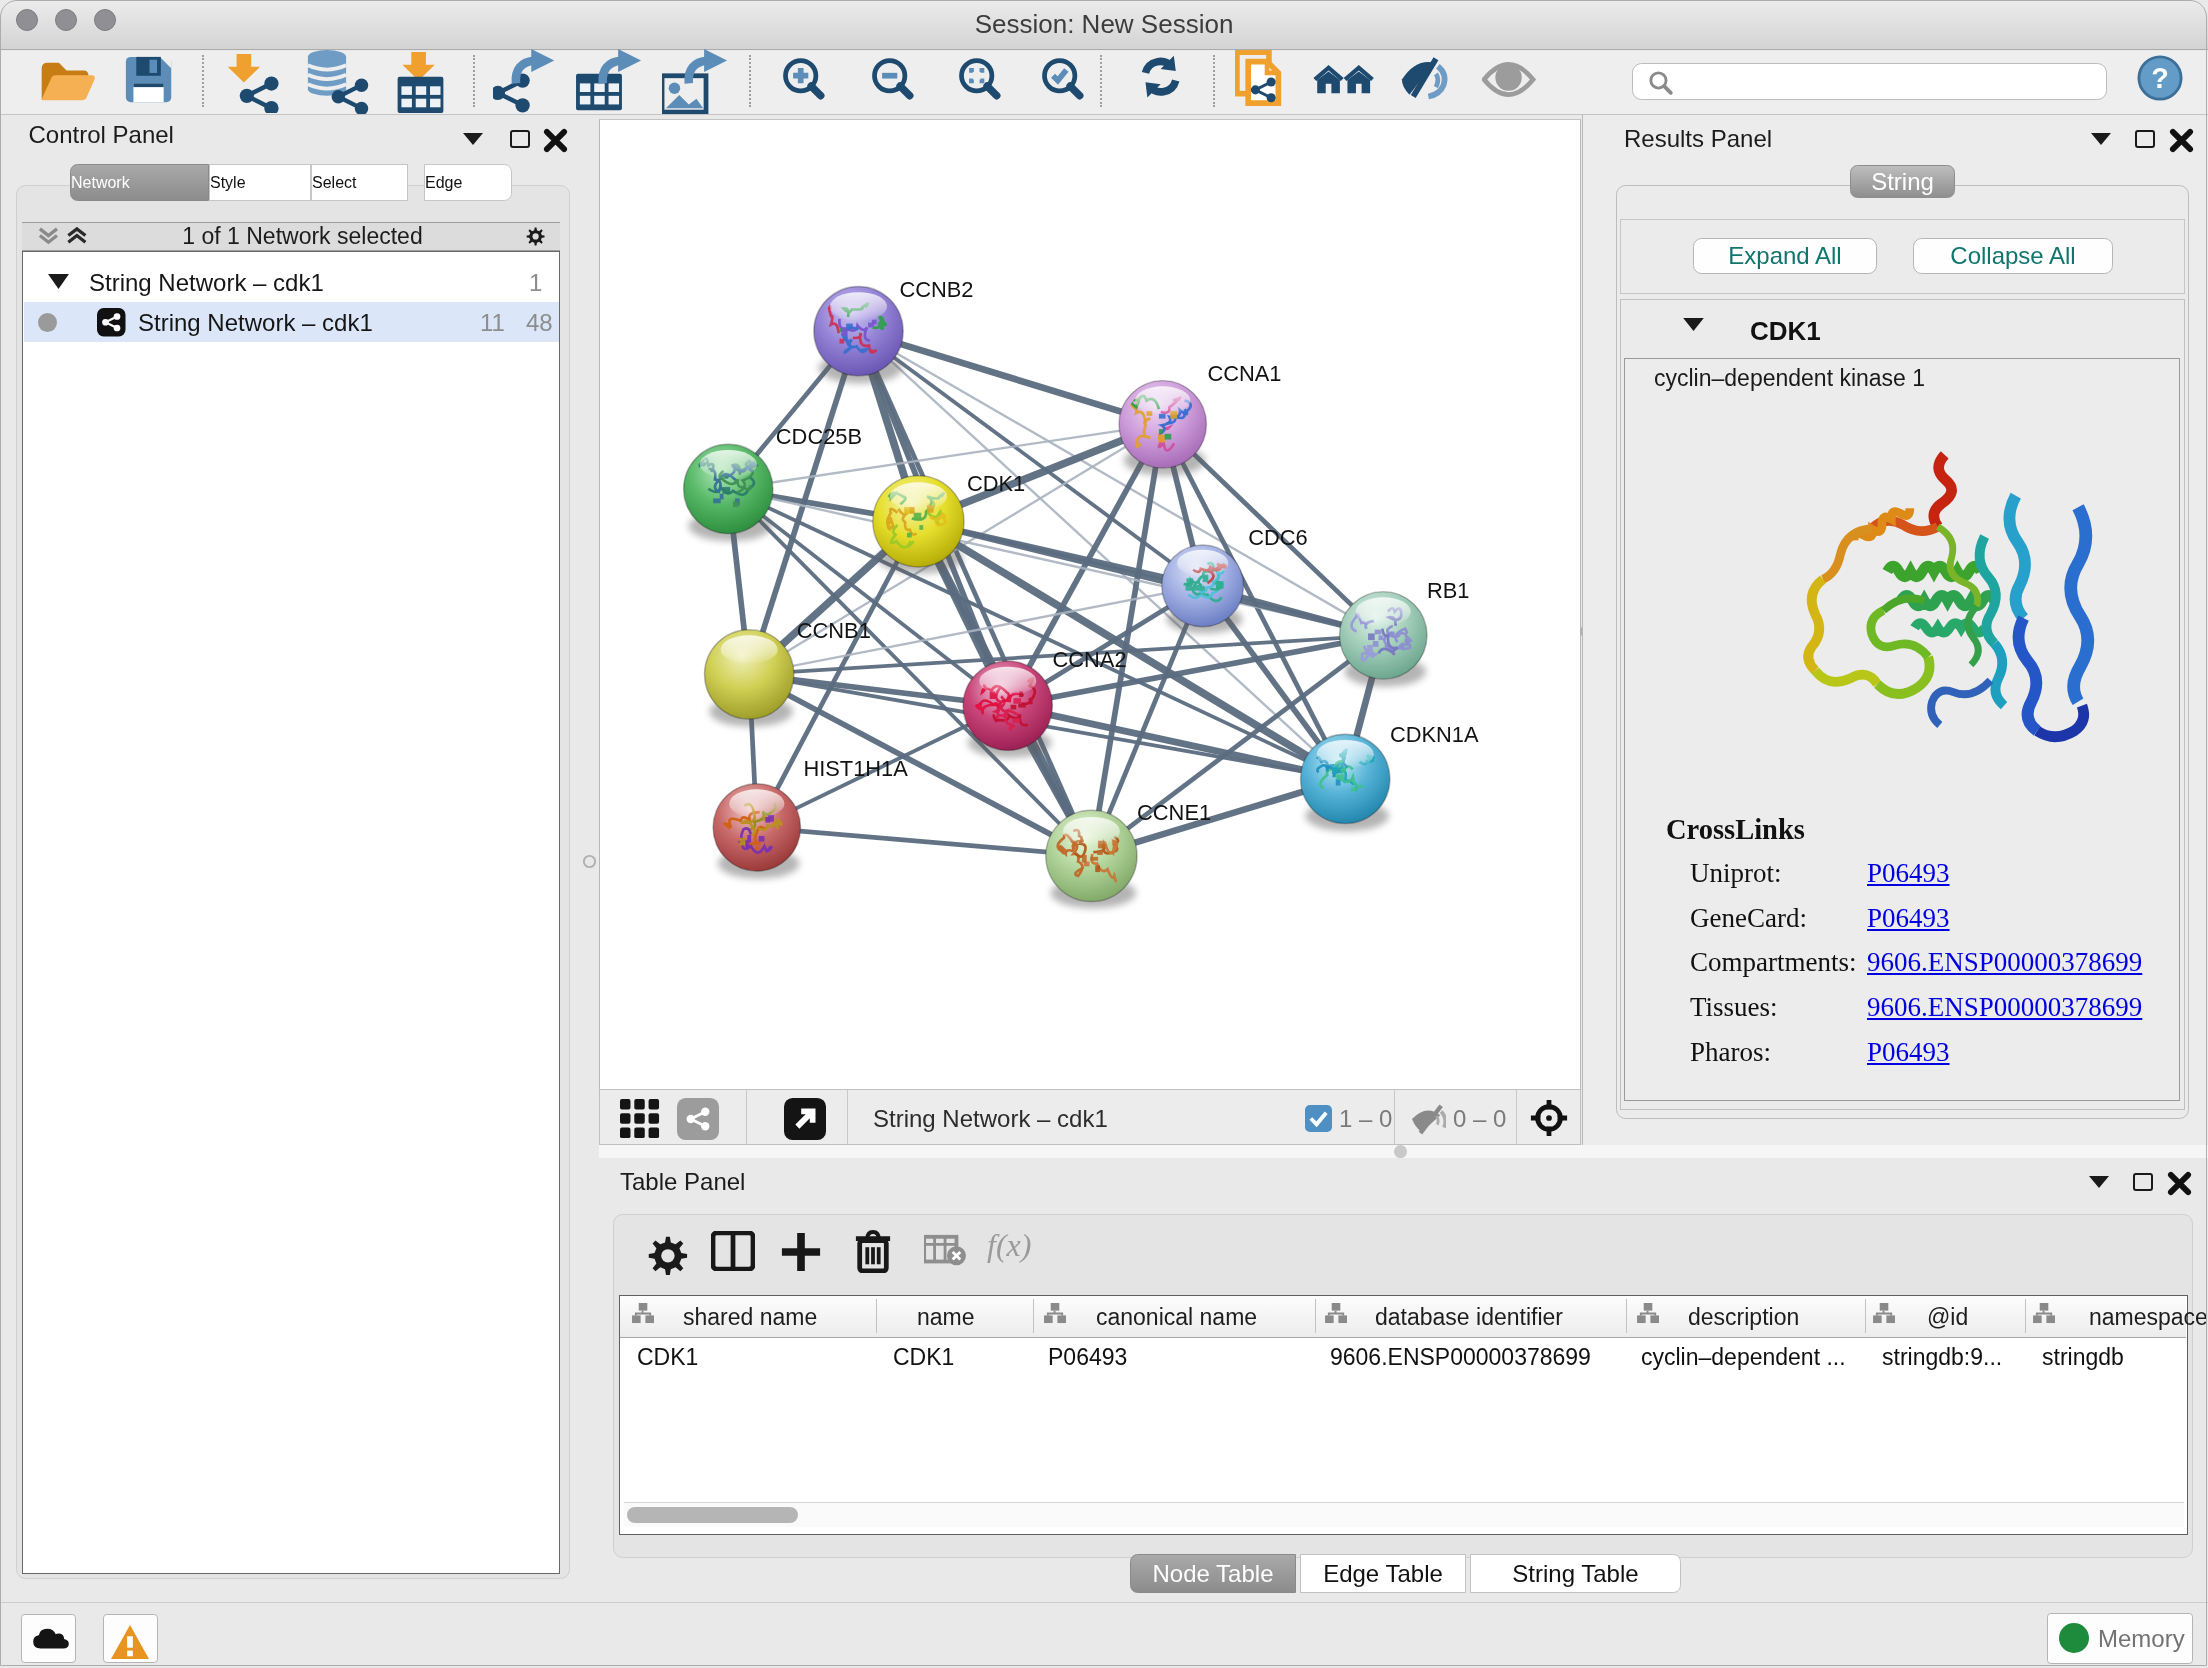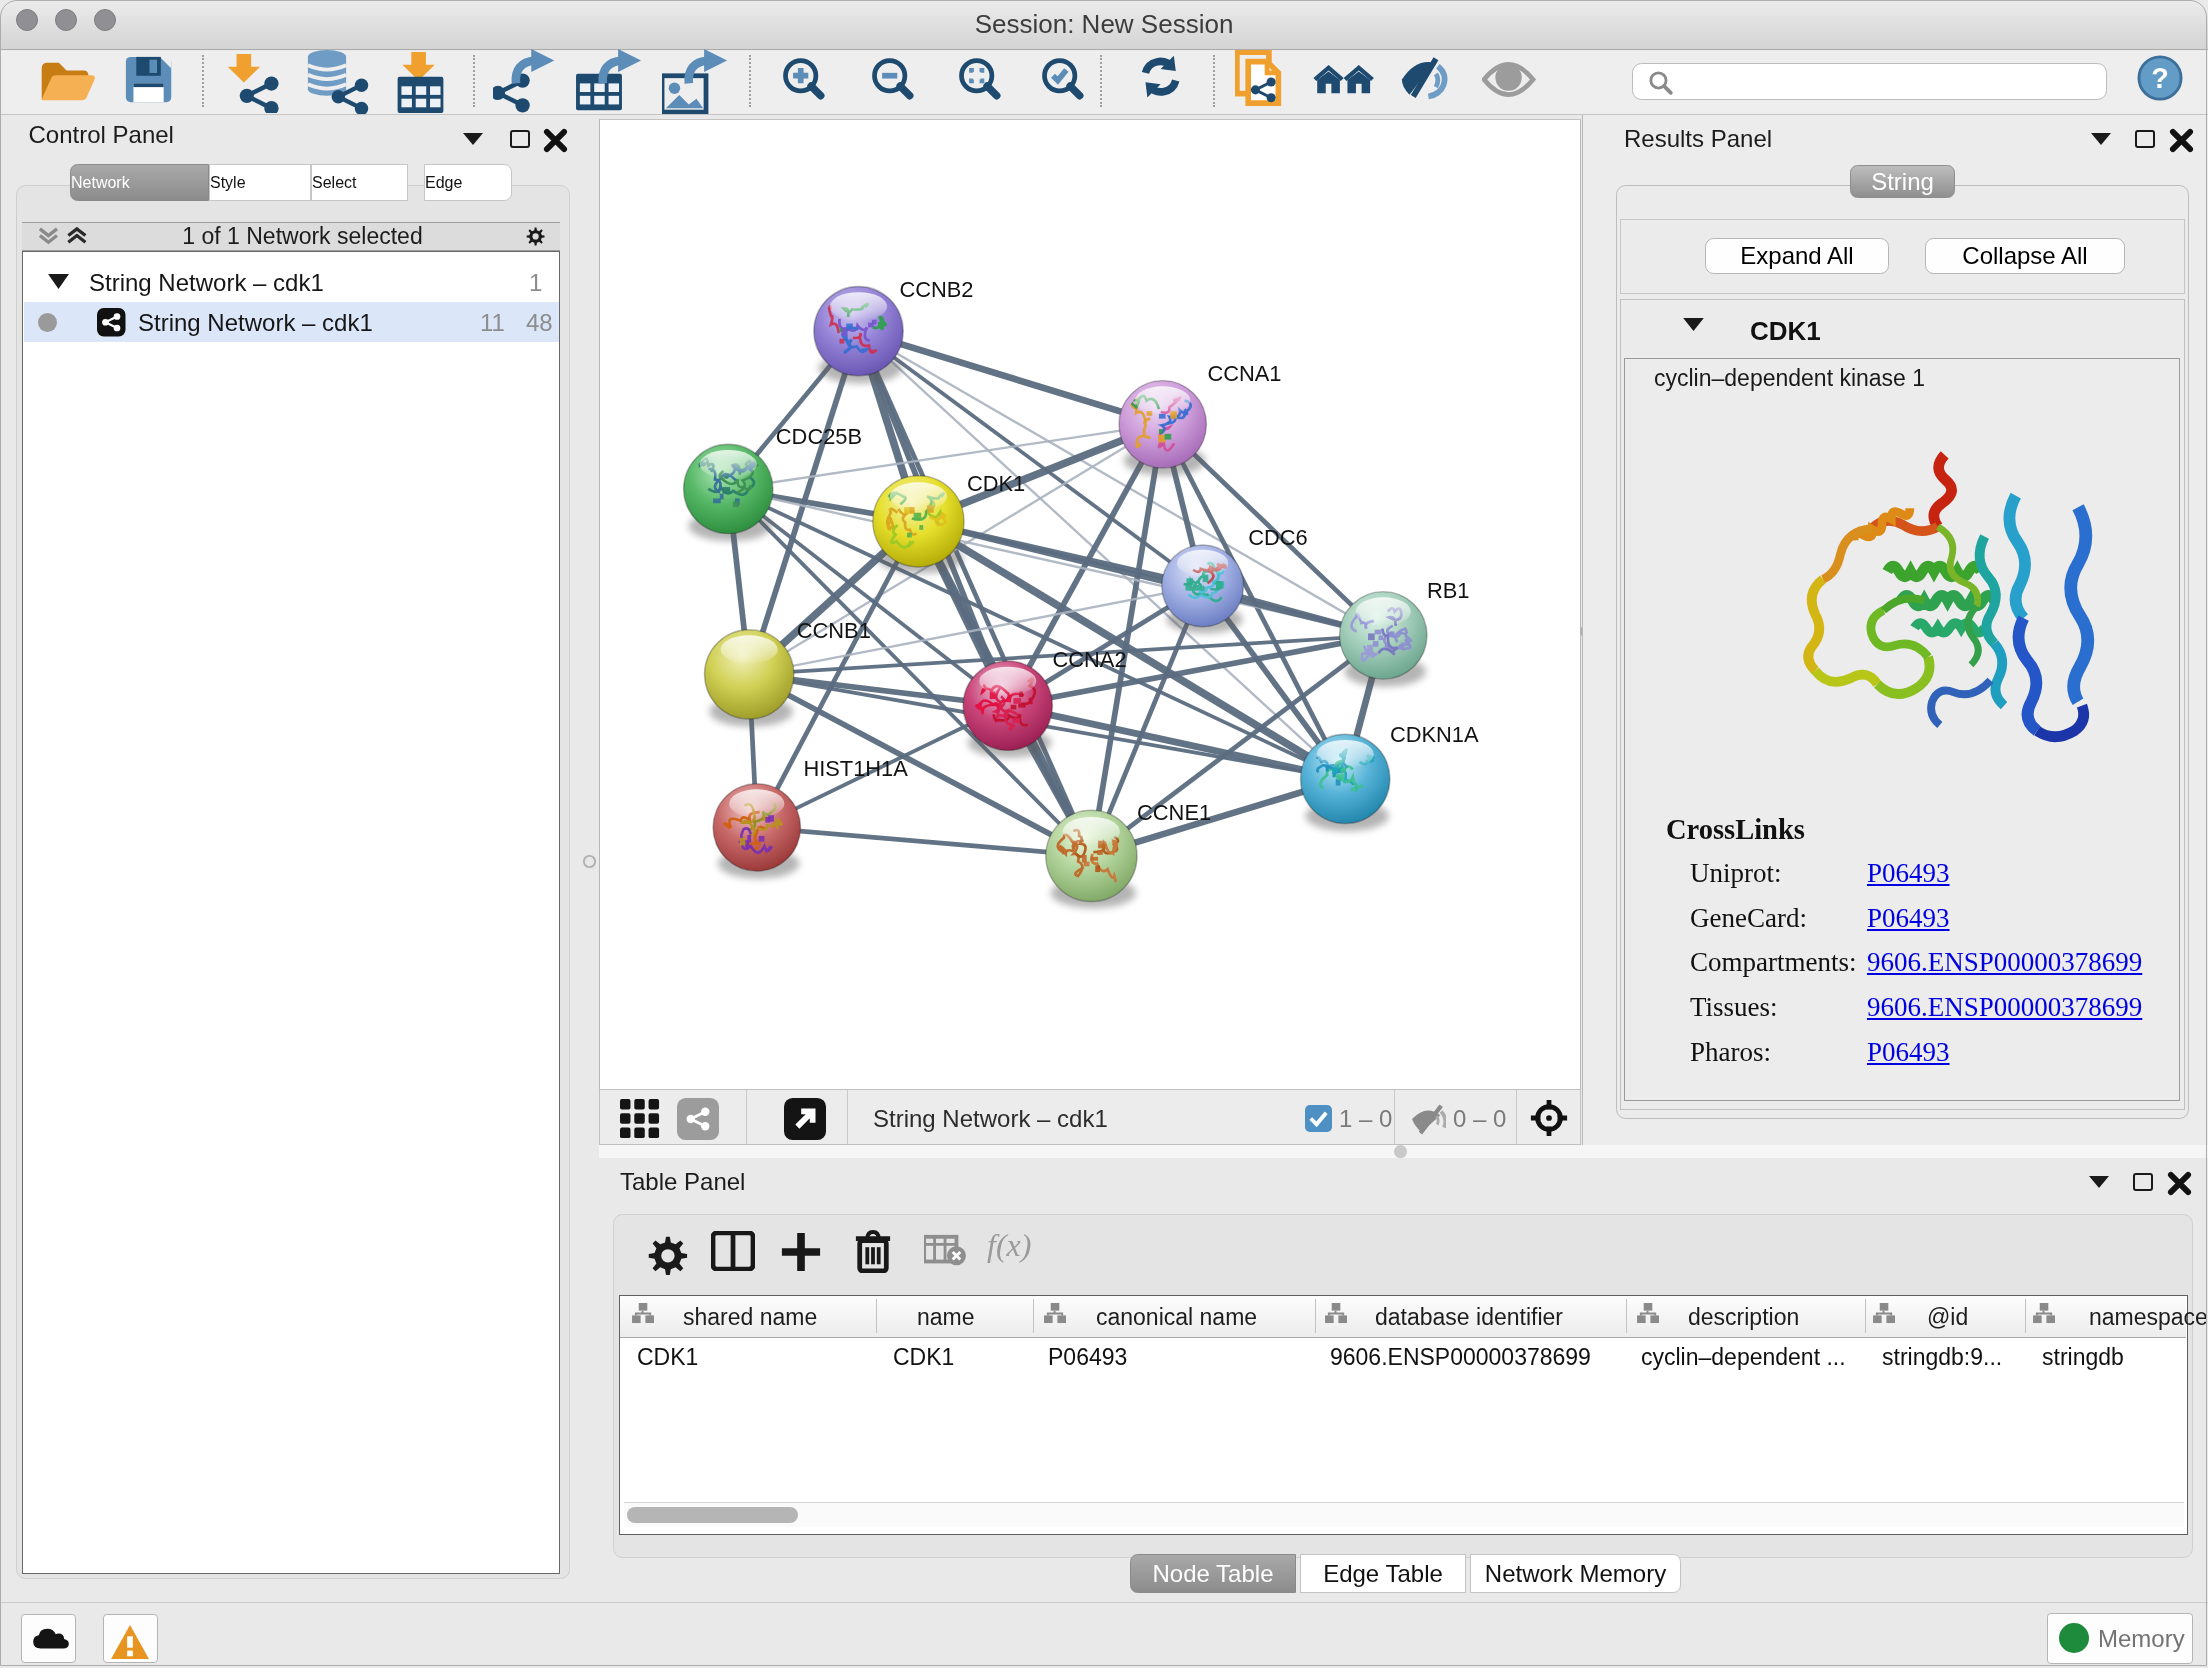--- a/index.html
+++ b/index.html
@@ -24,21 +24,21 @@
 
 #canvas{left:599px;top:119px;width:982px;height:970px;background:#fff;border-left:1px solid #b8b8b8;border-right:1px solid #b8b8b8;border-top:1px solid #c4c4c4;}
 #netbar{left:599px;top:1089px;width:982px;height:56px;background:#ececec;border:1px solid #c0c0c0;}
 .nbsep{position:absolute;top:0px;height:54px;width:0;border-left:1px solid #c9c9c9;}
 #splitband{left:599px;top:1145px;width:1609px;height:13.3px;background:#f6f6f6;}
 
 #rpanel{left:1582px;top:115px;width:627px;height:1030px;background:#ececec;border-left:1px solid #b8b8b8;}
 #rp-box{left:1616px;top:185px;width:573px;height:934px;background:#ebebeb;border:1px solid #bdbdbd;border-radius:9.5px;}
 #stringtab{left:1850px;top:165px;width:105px;height:33px;background:linear-gradient(#bdbdbd,#8f8f8f);border:1px solid #8d8d8d;border-radius:7.6px;color:#fff;font-size:24px;text-align:center;line-height:31px;}
 #rp-boxA{left:1620px;top:219px;width:565px;height:75px;background:#ebebeb;border:1px solid #c6c6c6;}
-.rbtn{position:absolute;top:238px;height:36px;background:#fefefe;border:1px solid #b5b5b5;border-radius:8.6px;font-size:24px;color:#000000;text-align:center;line-height:34px;margin-left:12px;}
+.rbtn{position:absolute;top:238px;height:36px;background:#fefefe;border:1px solid #b5b5b5;border-radius:8.6px;font-size:24px;color:#0f766e;text-align:center;line-height:34px;}
 #rp-boxB{left:1620px;top:299px;width:565px;height:811px;background:#ebebeb;border:1px solid #c0c0c0;}
 #rp-boxC{left:1624px;top:358px;width:556px;height:743px;background:#ececec;border:1px solid #9a9a9a;}
 .serif{font-family:"Liberation Serif",serif;}
 .xlink{color:#0000e0;text-decoration:underline;}
 
 #tp-title{left:620px;top:1168px;font-size:24px;color:#1c1c1c;}
 #tp-box{left:613px;top:1214px;width:1580px;height:344px;background:#e4e4e4;border:1px solid #cfcfcf;border-radius:9.5px;}
 #tablebox{left:619px;top:1295px;width:1569px;height:240px;background:#fff;border:1.9px solid #606060;}
 #thead{left:0px;top:0px;width:1566px;height:42px;background:linear-gradient(#fdfdfd,#ececec);border-bottom:1px solid #a8a8a8;}
 .th{position:absolute;top:7.6px;font-size:23px;color:#1d1d1d;}
@@ -797,21 +797,21 @@
 <div class="th abs" style="left:2089px;top:1304px;white-space:nowrap;">namespace</div>
 <div class="td abs" style="left:637px;top:1344px;white-space:nowrap;">CDK1</div>
 <div class="td abs" style="left:893px;top:1344px;white-space:nowrap;">CDK1</div>
 <div class="td abs" style="left:1048px;top:1344px;white-space:nowrap;">P06493</div>
 <div class="td abs" style="left:1330px;top:1344px;white-space:nowrap;">9606.ENSP00000378699</div>
 <div class="td abs" style="left:1641px;top:1344px;white-space:nowrap;">cyclin–dependent ...</div>
 <div class="td abs" style="left:1882px;top:1344px;white-space:nowrap;">stringdb:9...</div>
 <div class="td abs" style="left:2042px;top:1344px;white-space:nowrap;">stringdb</div>
 <div class="btab btabsel abs" style="left:1130px;width:166px;border-radius:7.6px 0 0 7.6px;">Node Table</div>
 <div class="btab abs" style="left:1300px;width:166px;">Edge Table</div>
-<div class="btab abs" style="left:1470px;width:211px;border-radius:0 7.6px 7.6px 0;">Network Memory</div>
+<div class="btab abs" style="left:1470px;width:211px;border-radius:0 7.6px 7.6px 0;">String Table</div>
 <div id="statusline" class="abs"></div>
 <div class="sbtn abs" style="left:21px;width:55px;"></div>
 <svg class="abs" style="left:27px;top:1624px;" width="48" height="30" viewBox="0 0 50 32">
     <path d="M14 26 Q6 26 6 19 Q6 13 12 12 Q13 5 21 5 Q28 5 30 11 Q31 10 33 10 Q39 10 39 16 Q44 17 44 21 Q44 26 38 26 Z" fill="#141414"></path>
   </svg>
 <div class="sbtn abs" style="left:103px;width:55px;"></div>
 <svg class="abs" style="left:109px;top:1623px;" width="42" height="38" viewBox="0 0 44 40">
     <path d="M22 2 L42 38 L2 38 Z" fill="#e89420"></path>
     <rect x="19" y="14" width="6" height="12" fill="#fff"></rect>
     <rect x="19" y="29" width="6" height="6" fill="#fff"></rect>

